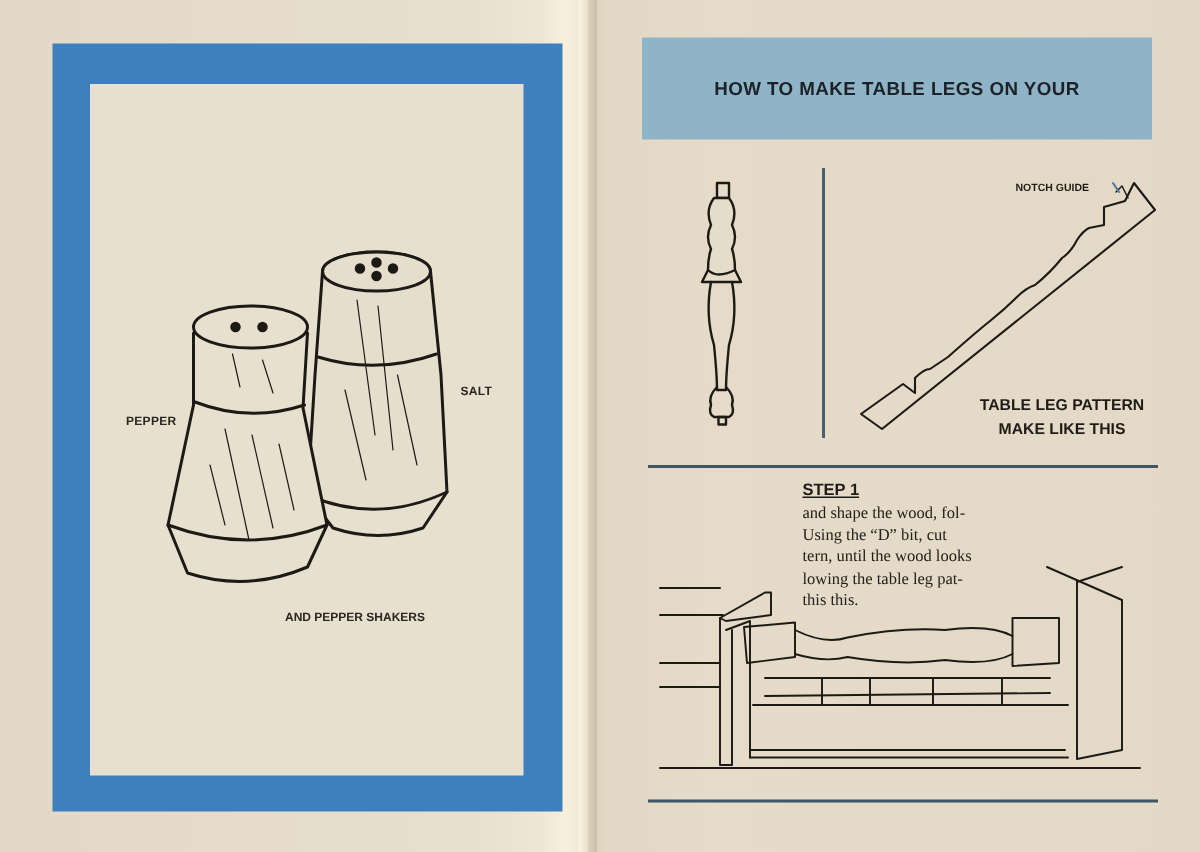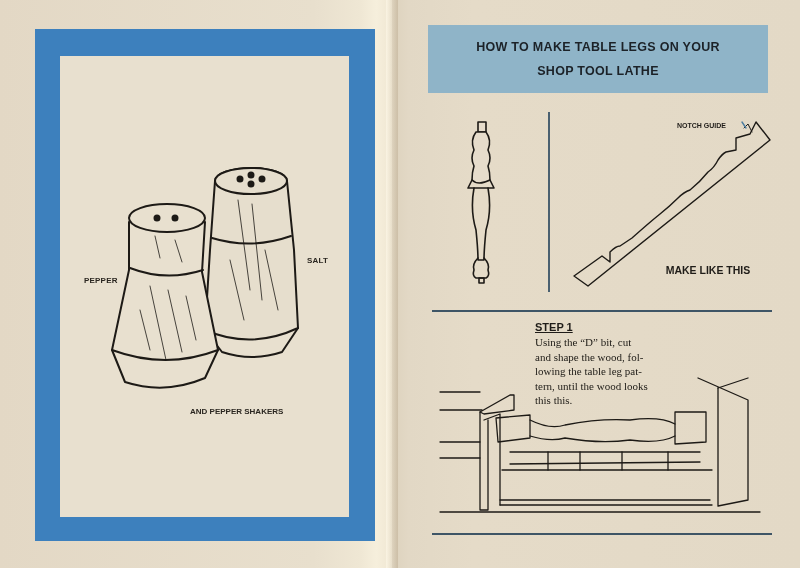--- a/index.html
+++ b/index.html
@@ -152,33 +152,33 @@
 </svg>
 
 <span class="label" style="left:84px;top:242px;">PEPPER</span>
 <span class="label" style="left:307px;top:222px;">SALT</span>
 <div class="caption" style="left:190px;top:405px;">
   <div>AND PEPPER SHAKERS</div>
 </div>
 
 <div class="title-banner">
   <div class="title-line">HOW TO MAKE TABLE LEGS ON YOUR</div>
-  <div class="title-line">SHOP TOOL LATHE</div>
 </div>
 
 <div class="rule-v" style="left:548px;top:112px;height:180px;"></div>
 <div class="rule-h" style="left:432px;top:310px;width:340px;"></div>
 <div class="rule-h" style="left:432px;top:533px;width:340px;"></div>
 
 <span class="notch-label" style="left:677px;top:122px;">NOTCH GUIDE</span>
 
 <div class="pattern-label" style="left:648px;top:262px;width:120px;">
+  <div>TABLE LEG PATTERN</div>
   <div>MAKE LIKE THIS</div>
 </div>
 
 <div class="step-title">STEP 1</div>
 <div class="step-body">
+  <span>and shape the wood, fol-</span>
   <span>Using the “D” bit, cut</span>
-  <span>and shape the wood, fol-</span>
+  <span>tern, until the wood looks</span>
   <span>lowing the table leg pat-</span>
-  <span>tern, until the wood looks</span>
   <span>this this.</span>
 </div>
 
 </body></html>

